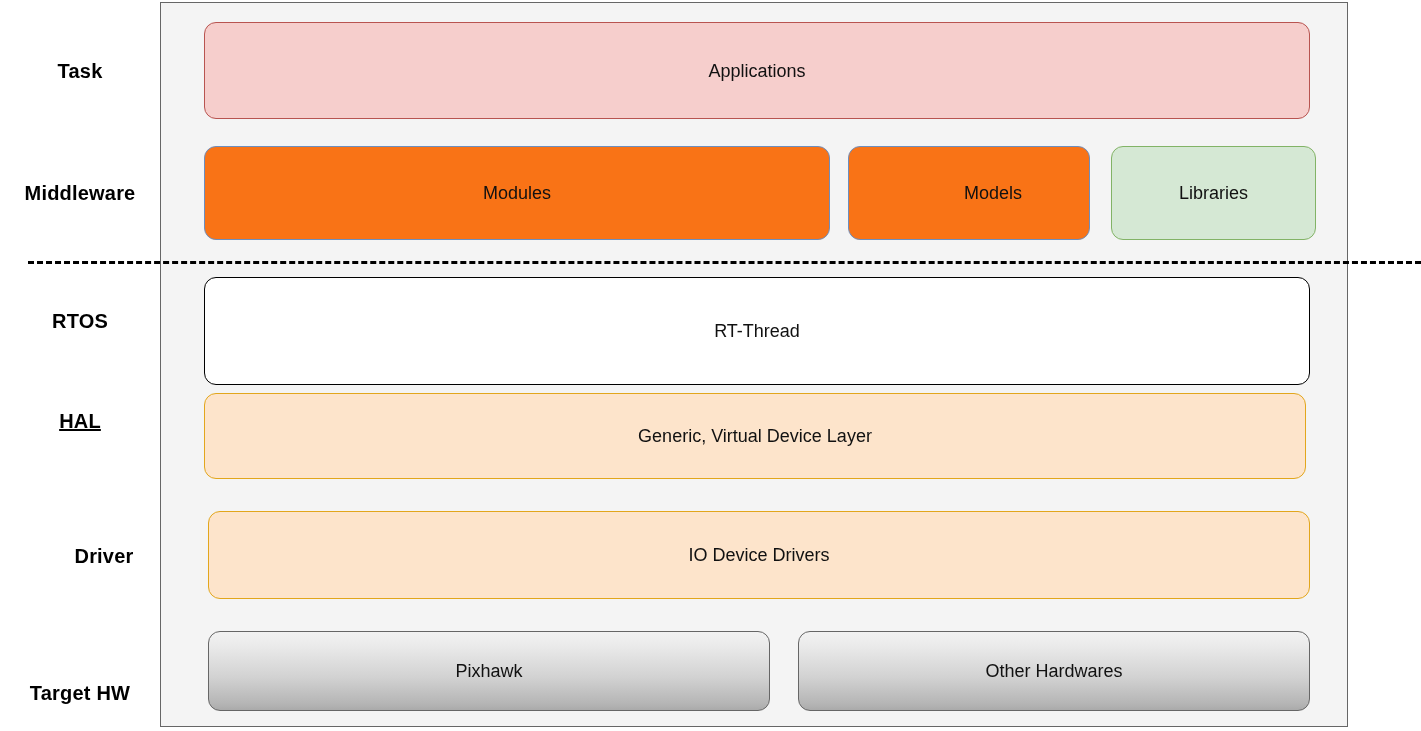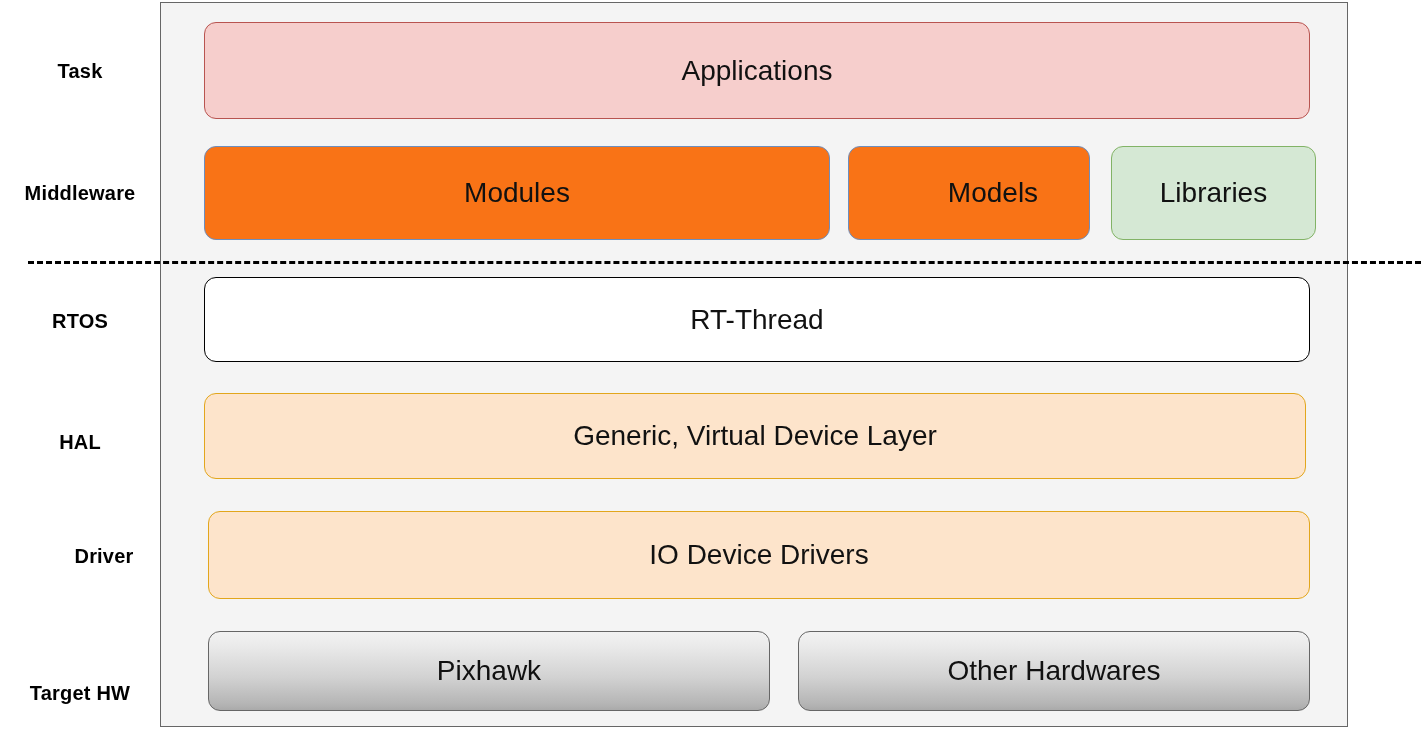--- a/index.html
+++ b/index.html
@@ -51,21 +51,21 @@
 
   
   .block {
     position: absolute;
     border-radius: 12px;
     border: 1.4px solid #888;
     box-sizing: border-box;
     display: flex;
     align-items: center;
     justify-content: center;
-    font-size: 28px;
+    font-size: 18px;
     color: #111111;
     line-height: 1;
   }
 
   .block-applications {
     background: #f6cecc;
     border-color: #b85450;
   }
   .block-blue {
     background: #f97316;
@@ -107,21 +107,21 @@
 <div id="diagram">
 
   <div id="stack-panel"></div>
 
   <div class="layer-label" style="top:61px;">Task</div>
 
   <div class="layer-label" style="top:183px;">Middleware</div>
 
   <div class="layer-label" style="top:311px;">RTOS</div>
 
-  <div class="layer-label" style="top:432px;">HAL</div>
+  <div class="layer-label" style="top:411px;text-decoration:underline;">HAL</div>
 
   <div class="layer-label" style="top:546px;margin-left:24px;">Driver</div>
 
   <div class="layer-label" style="top:683px;">Target HW</div>
 
   <div class="block block-applications" style="left:204px; top:22px; width:1106px; height:97px;">
     <span>Applications</span>
   </div>
 
   <div class="block block-blue" style="left:204px; top:146px; width:626px; height:94px;">
@@ -131,21 +131,21 @@
   <div class="block block-blue" style="left:848px; top:146px; width:242px; height:94px;padding-left:48px;">
     <span>Models</span>
   </div>
 
   <div class="block block-green" style="left:1103px; top:146px; width:205px; height:94px;margin-left:8px;">
     <span>Libraries</span>
   </div>
 
   <div id="split-line"></div>
 
-  <div class="block block-white" style="left:204px; top:277px; width:1106px; height:85px;">
+  <div class="block block-white" style="left:204px; top:277px; width:1106px; height:108px;">
     <span>RT-Thread</span>
   </div>
 
   <div class="block block-orange" style="left:208px; top:511px; width:1102px; height:88px;">
     <span>IO Device Drivers</span>
   </div>
 
   <div class="block block-orange" style="left:204px; top:393px; width:1102px; height:86px;">
     <span>Generic, Virtual Device Layer</span>
   </div>

